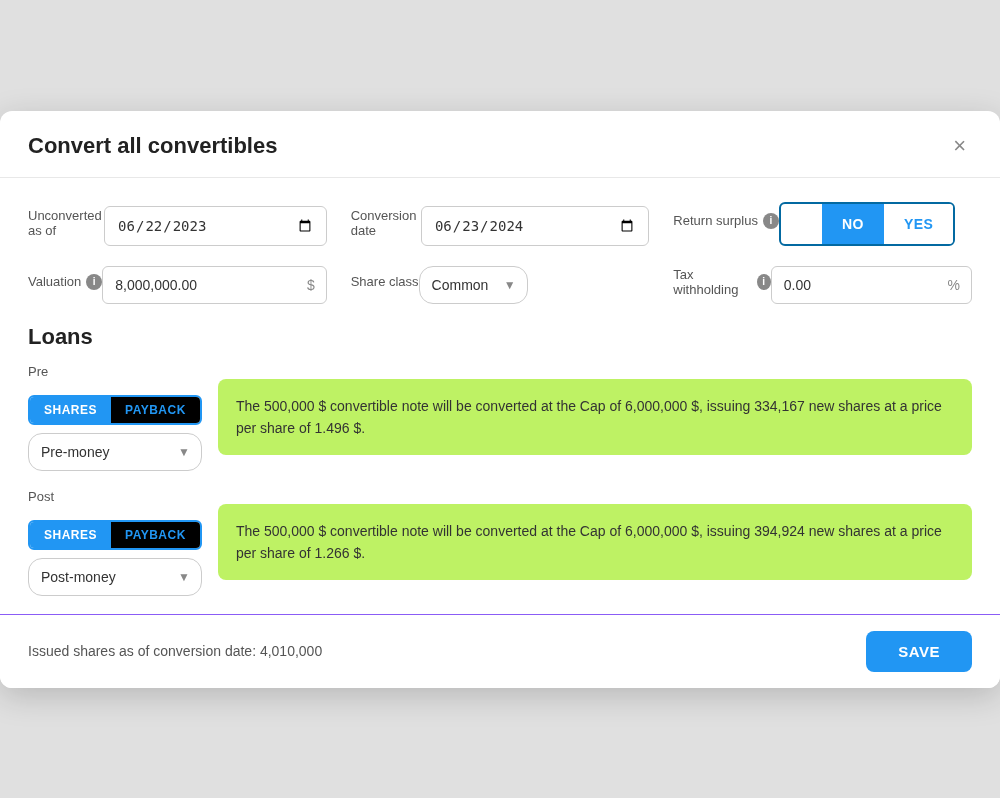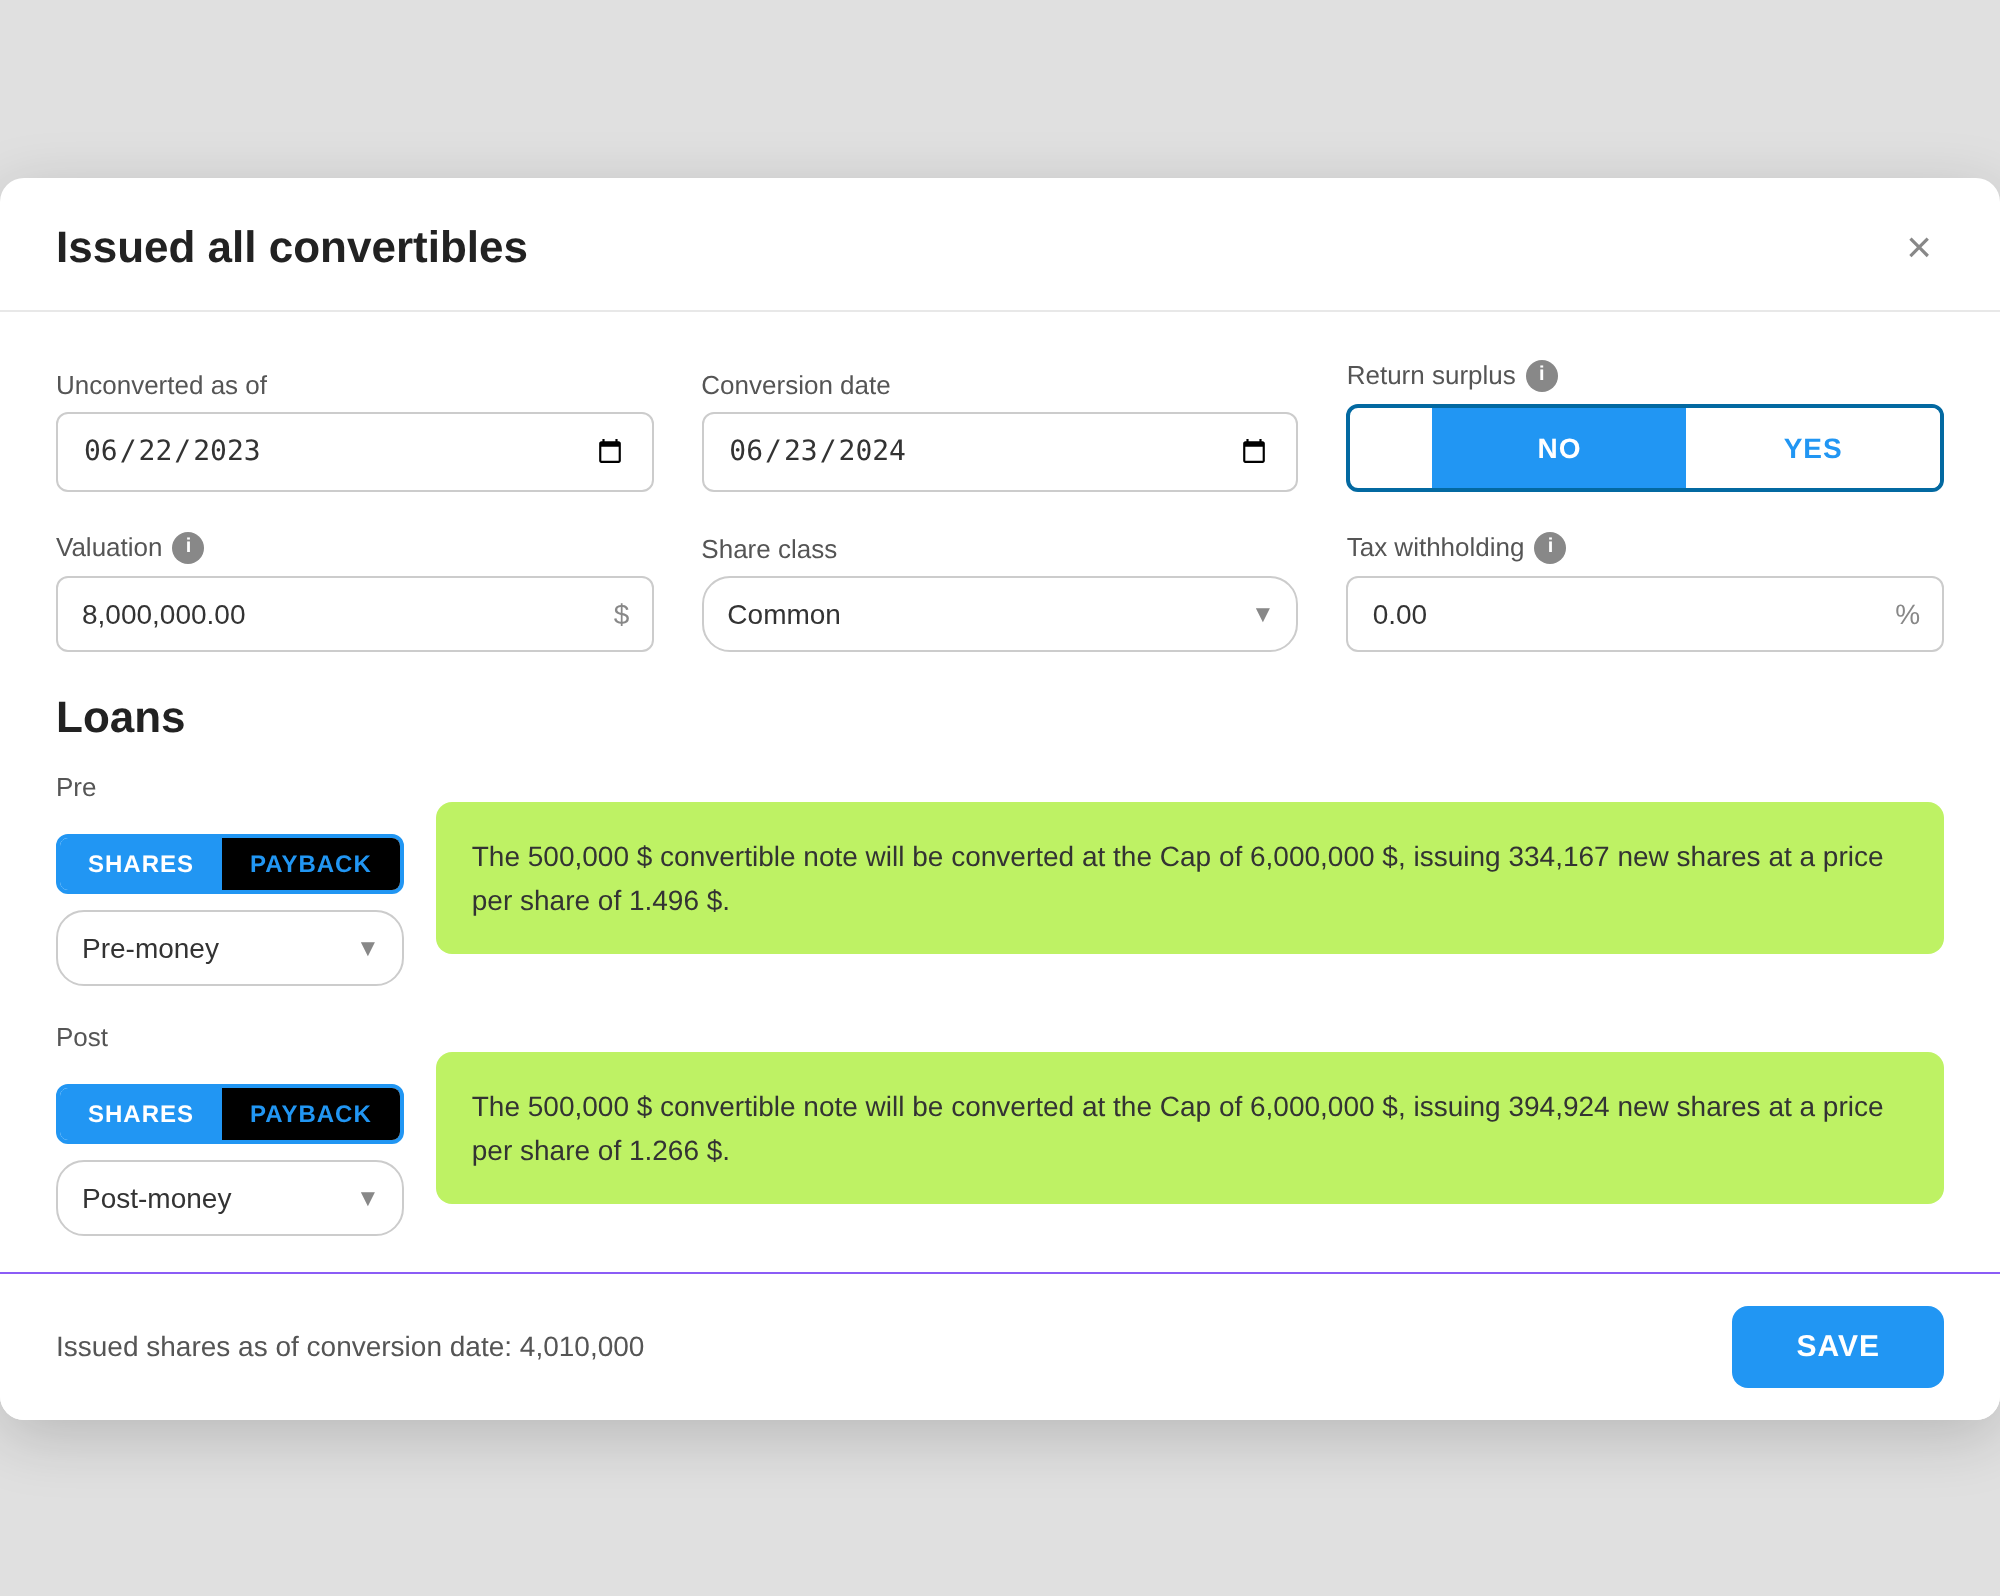--- a/index.html
+++ b/index.html
@@ -46,21 +46,21 @@
       padding: 24px 28px 0 28px;
     }
     .form-row {
       display: flex;
       gap: 24px;
       margin-bottom: 20px;
       align-items: flex-end;
     }
     .form-group {
       display: flex;
-      flex-direction: column;
+      flex-direction: row;
       flex: 1;
     }
     .form-label {
       font-size: 13px;
       color: #555;
       margin-bottom: 6px;
       display: flex;
       align-items: center;
       gap: 5px;
     }
@@ -239,21 +239,21 @@
       cursor: pointer;
       letter-spacing: 0.5px;
     }
   </style>
 </head>
 <body>
 
 <div class="modal">
 
   <div class="modal-header">
-    <span class="modal-title">Issued all convertibles</span>
+    <span class="modal-title">Convert all convertibles</span>
     <button class="close-btn">×</button>
   </div>
 
   <div class="modal-body">
 
     <div class="form-row">
       <div class="form-group">
         <label class="form-label">Unconverted as of</label>
         <input type="date" class="form-input" value="2023-06-22" style="">
       </div>

